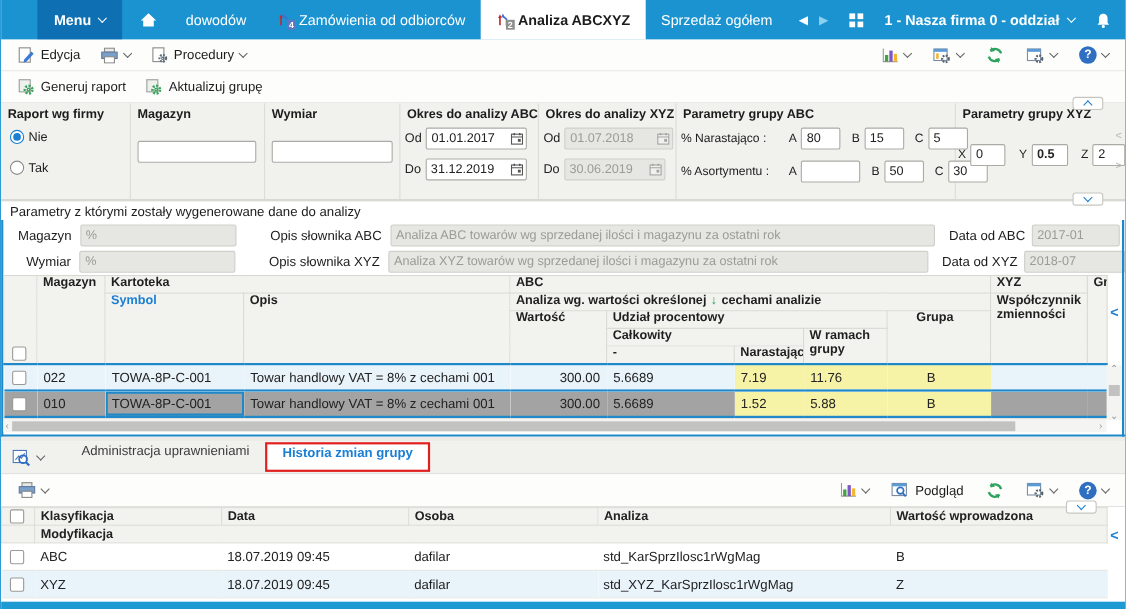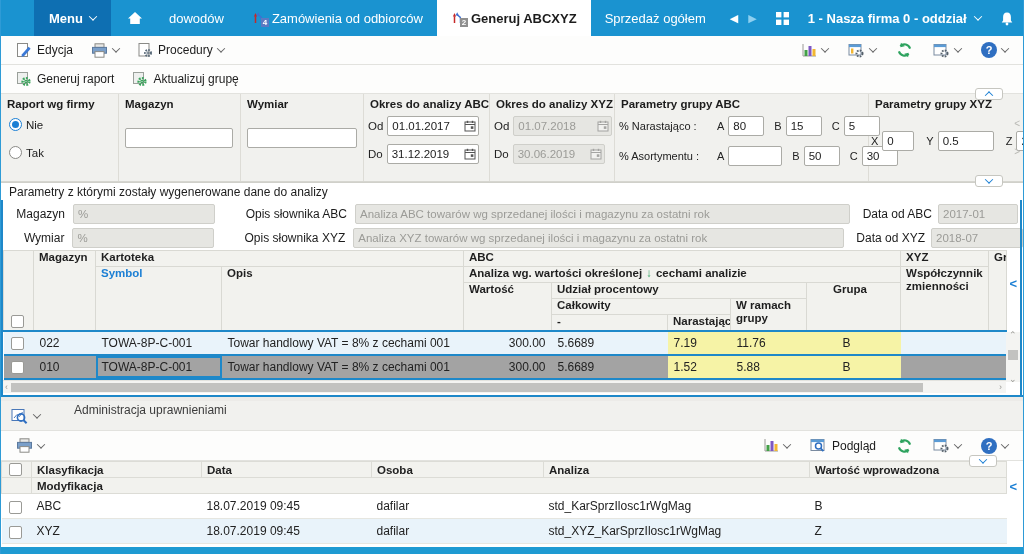--- a/index.html
+++ b/index.html
@@ -164,21 +164,21 @@
     <div class="ttab active">
       <span class="tabicon">
         <svg width="13" height="13" viewBox="0 0 13 13">
             <path d="M3.5 12 V5.2" stroke="#c62828" stroke-width="1.5" fill="none"></path>
             <path d="M1.9 5.4 L3.5 2 L5.1 5.4 Z" fill="#c62828"></path>
             <path d="M9.5 12 V7.2 C9.5 4.8 6.2 5.4 6.2 3" stroke="#3f6fd1" stroke-width="1.5" fill="none"></path>
             <path d="M4.6 4.6 L6.2 1.2 L7.8 4.6 Z" fill="#3f6fd1"></path>
           </svg>
         <span class="badge">2</span>
       </span>
-      <span>Generuj ABCXYZ</span>
+      <span>Analiza ABCXYZ</span>
     </div>
     <div class="ttab">
       <span>Sprzedaż ogółem</span>
     </div>
     <div class="navarrows">
       <span>◀</span>
       <span class="dim">▶</span>
     </div>
 
     <div class="top-right">
@@ -399,21 +399,21 @@
         <input class="txt" style="width: 36px;" value="30">
       </div>
     </div>
 
     <div class="fsec" style="left:868px; width:140px; border-right:none;">
       <div class="flabel">Parametry grupy XYZ</div>
       <div class="frow" style="top:37px; left:2px; font-size:11px;">
         <span>X</span>
         <input class="txt" style="width: 32px;" value="0">
         <span style="margin-left:8px;">Y</span>
-        <input class="txt" style="width: 56px;" value="0.5">
+        <input class="txt" style="width: 33px; font-weight: bold;" value="0.5">
         <span style="margin-left:8px;">Z</span>
         <input class="txt" style="width: 30px;" value="2">
       </div>
     </div>
   </div>
 
   <div class="ptitle">Parametry z którymi zostały wygenerowane dane do analizy</div>
   <div class="params">
     <div class="prow" style="top:3px;">
       <span class="plab" style="width:62px;">Magazyn</span>
@@ -529,20 +529,23 @@
           <rect x="1" y="1.5" width="12" height="11" fill="#fff" stroke="#4a78b8"></rect>
           <path d="M3 10 L6 6.5 L8.5 8.5 L11.5 4" stroke="#4a78b8" fill="none"></path>
           <circle cx="10" cy="9.5" r="3.6" fill="none" stroke="#2f6fc1" stroke-width="1.6"></circle>
           <path d="M12.6 12.2 L15.6 15.2" stroke="#2f6fc1" stroke-width="2"></path>
         </svg>
       <span class="chv"></span>
     </div>
     <div class="btab" style="margin-left:16px;">
       <span>Administracja uprawnieniami</span>
     </div>
+    <div class="btab active">
+      <span>Historia zmian grupy</span>
+    </div>
   </div>
 
   <div class="btoolbar">
     <div class="tbtn">
       <svg width="17" height="15" viewBox="0 0 17 15">
           <rect x="4" y="0.8" width="9" height="3.6" fill="#e8e8e6" stroke="#8a8a86"></rect>
           <rect x="1.5" y="4.4" width="14" height="5.8" fill="#7a9fc9" stroke="#5c7a9e"></rect>
           <rect x="4" y="8.6" width="9" height="5.6" fill="#fff" stroke="#8a8a86"></rect>
         </svg>
       <span class="chv"></span>

